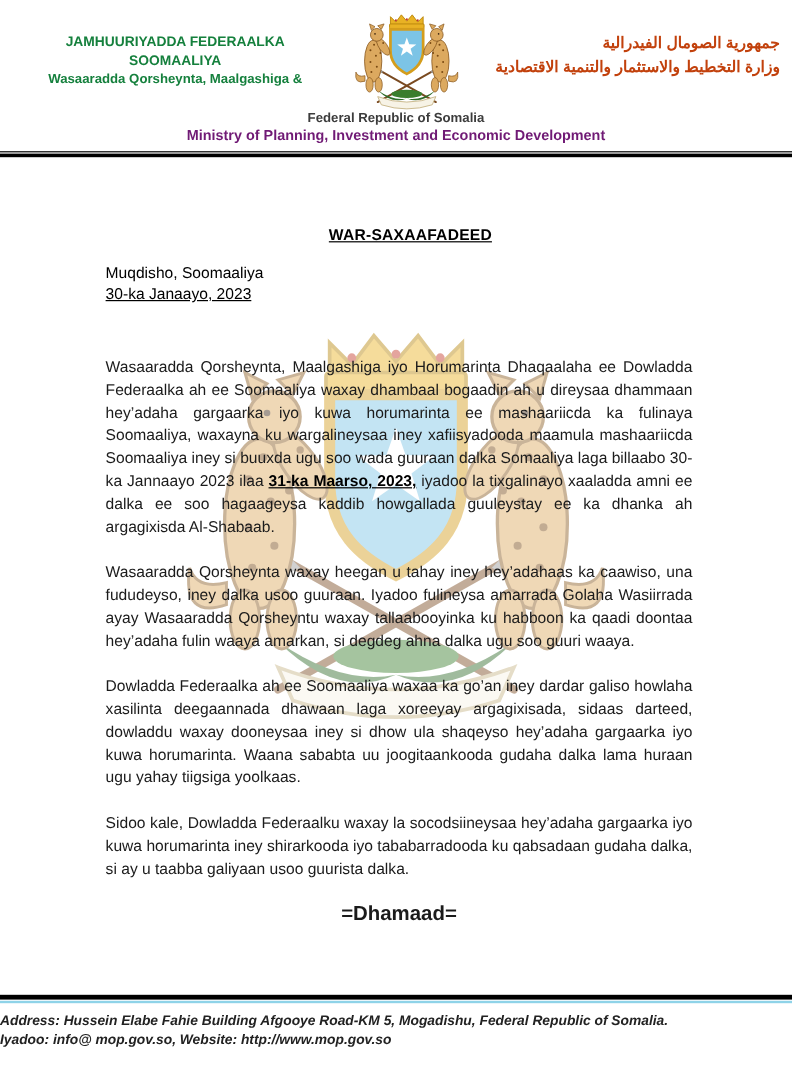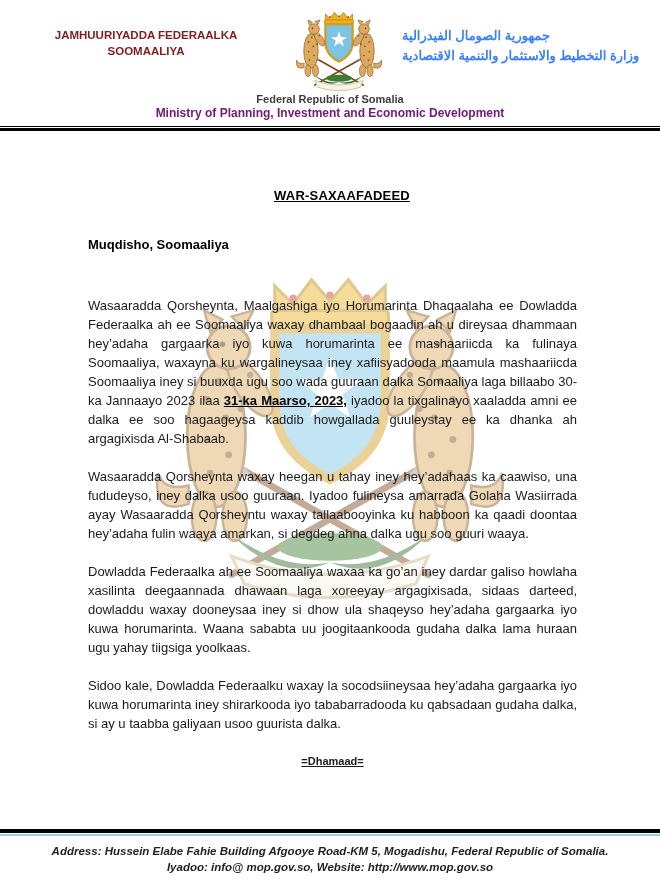--- a/index.html
+++ b/index.html
@@ -11,28 +11,28 @@
     margin: 0 auto;
     background: #ffffff;
     font-family: "Liberation Sans", sans-serif;
     color: #000;
     overflow: hidden;
   }
 
   
   .hdr-left {
     position: absolute; left: 30px; top: 27px; width: 232px;
-    text-align: center; font-weight: bold; color: #7f1d1d;
+    text-align: center; font-weight: bold; color: #15803d;
   }
   .hdr-left .l1 { font-size: 11.5px; line-height: 16px; }
   .hdr-left .l2, .hdr-left .l3 { font-size: 11px; line-height: 15.5px; }
 
   .hdr-arabic {
     position: absolute; left: 402px; top: 26px; width: 248px;
-    text-align: left; direction: rtl; font-weight: bold; color: #3b82f6;
+    text-align: right; direction: rtl; font-weight: bold; color: #c2410c;
   }
   .hdr-arabic .a1 { font-size: 13px; line-height: 20px; }
   .hdr-arabic .a2 { font-size: 13px; line-height: 19px; }
 
   .emblem { position: absolute; left: 286px; top: 10px; width: 106px; height: 85px; }
 
   .hdr-center {
     position: absolute; left: 0; top: 92px; width: 100%;
     text-align: center;
   }
@@ -58,46 +58,46 @@
 
   
   .doc-title {
     position: absolute; left: 12px; top: 188px; width: 100%;
     text-align: center; font-size: 13px; font-weight: bold;
     z-index: 1;
   }
   .doc-title span { text-decoration: underline; letter-spacing: 0.2px; }
 
   .dateline {
-    position: absolute; left: 88px; top: 236px; z-index: 1;
-    font-size: 13px; font-weight: bold; line-height: 17px;
+    position: absolute; left: 88px; top: 219px; z-index: 1;
+    font-size: 13px; font-weight: normal; line-height: 17px;
   }
   .dateline .date { text-decoration: underline; }
 
   .body-text {
     position: absolute; left: 88px; top: 296px; width: 489px; z-index: 1;
     font-size: 13px; line-height: 19px; text-align: justify; color: #1b1b1b;
   }
   .body-text p { margin: 0 0 19px 0; }
   .bu { font-weight: bold; text-decoration: underline; color: #000; }
 
   .end-mark {
-    text-align: center; font-weight: bold; font-size: 11px; margin-top: 14px; text-decoration: underline;
+    text-align: center; font-weight: bold; font-size: 17px; margin-top: 14px;
   }
 
   
   .ftr-rule {
     position: absolute; left: 0; top: 829px; width: 100%; z-index: 1;
   }
   .ftr-rule .black { height: 3.5px; background: #000; }
   .ftr-rule .cyan  { height: 2.5px; background: #8fd3e8; margin-top: 1px; }
 
   .ftr-text {
     position: absolute; left: 0; top: 843px; width: 100%; z-index: 1;
-    text-align: center; font-style: italic; font-weight: bold;
+    text-align: left; font-style: italic; font-weight: bold;
     font-size: 11.5px; line-height: 16px; color: #222;
   }
 </style>
 </head>
 <body>
 
 <svg width="0" height="0" style="position:absolute">
   <defs>
     <g id="coa">
 
@@ -148,20 +148,21 @@
 
       <use href="#leo" transform="translate(140,0) scale(-1,1)"></use>
     </g>
   </defs>
 </svg>
 
 <div class="page">
 
   <div class="hdr-left">
     <div class="l1">JAMHUURIYADDA FEDERAALKA SOOMAALIYA</div>
+    <div class="l2">Wasaaradda Qorsheynta, Maalgashiga &amp;</div>
   </div>
 
   <svg class="emblem" viewBox="0 0 140 112">
     <use href="#coa"></use>
   </svg>
 
   <div class="hdr-arabic">
     <div class="a1">جمهورية الصومال الفيدرالية</div>
     <div class="a2">وزارة التخطيط والاستثمار والتنمية الاقتصادية</div>
   </div>
@@ -176,20 +177,21 @@
   <svg class="watermark" viewBox="0 0 140 112">
     <use href="#coa"></use>
   </svg>
 
   <div class="doc-title">
     <span>WAR-SAXAAFADEED</span>
   </div>
 
   <div class="dateline">
     <div class="city">Muqdisho, Soomaaliya</div>
+    <div class="date">30-ka Janaayo, 2023</div>
   </div>
 
   <div class="body-text">
     <p><span>Wasaaradda Qorsheynta, Maalgashiga iyo Horumarinta Dhaqaalaha ee Dowladda Federaalka ah ee Soomaaliya waxay dhambaal bogaadin ah u direysaa dhammaan hey’adaha gargaarka iyo kuwa horumarinta ee mashaariicda ka fulinaya Soomaaliya, waxayna ku wargalineysaa iney xafiisyadooda maamula mashaariicda Soomaaliya iney si buuxda ugu soo wada guuraan dalka Somaaliya laga billaabo 30-ka Jannaayo 2023 ilaa </span><span class="bu">31-ka Maarso, 2023,</span><span> iyadoo la tixgalinayo xaaladda amni ee dalka ee soo hagaageysa kaddib howgallada guuleystay ee ka dhanka ah argagixisda Al-Shabaab.</span></p>
     <p>Wasaaradda Qorsheynta waxay heegan u tahay iney hey’adahaas ka caawiso, una fududeyso, iney dalka usoo guuraan. Iyadoo fulineysa amarrada Golaha Wasiirrada ayay Wasaaradda Qorsheyntu waxay tallaabooyinka ku habboon ka qaadi doontaa hey’adaha fulin waaya amarkan, si degdeg ahna dalka ugu soo guuri waaya.</p>
     <p>Dowladda Federaalka ah ee Soomaaliya waxaa ka go’an iney dardar galiso howlaha xasilinta deegaannada dhawaan laga xoreeyay argagixisada, sidaas darteed, dowladdu waxay dooneysaa iney si dhow ula shaqeyso hey’adaha gargaarka iyo kuwa horumarinta. Waana sababta uu joogitaankooda gudaha dalka lama huraan ugu yahay tiigsiga yoolkaas.</p>
     <p>Sidoo kale, Dowladda Federaalku waxay la socodsiineysaa hey’adaha gargaarka iyo kuwa horumarinta iney shirarkooda iyo tababarradooda ku qabsadaan gudaha dalka, si ay u taabba galiyaan usoo guurista dalka.</p>
     <div class="end-mark">=Dhamaad=</div>
   </div>
 

